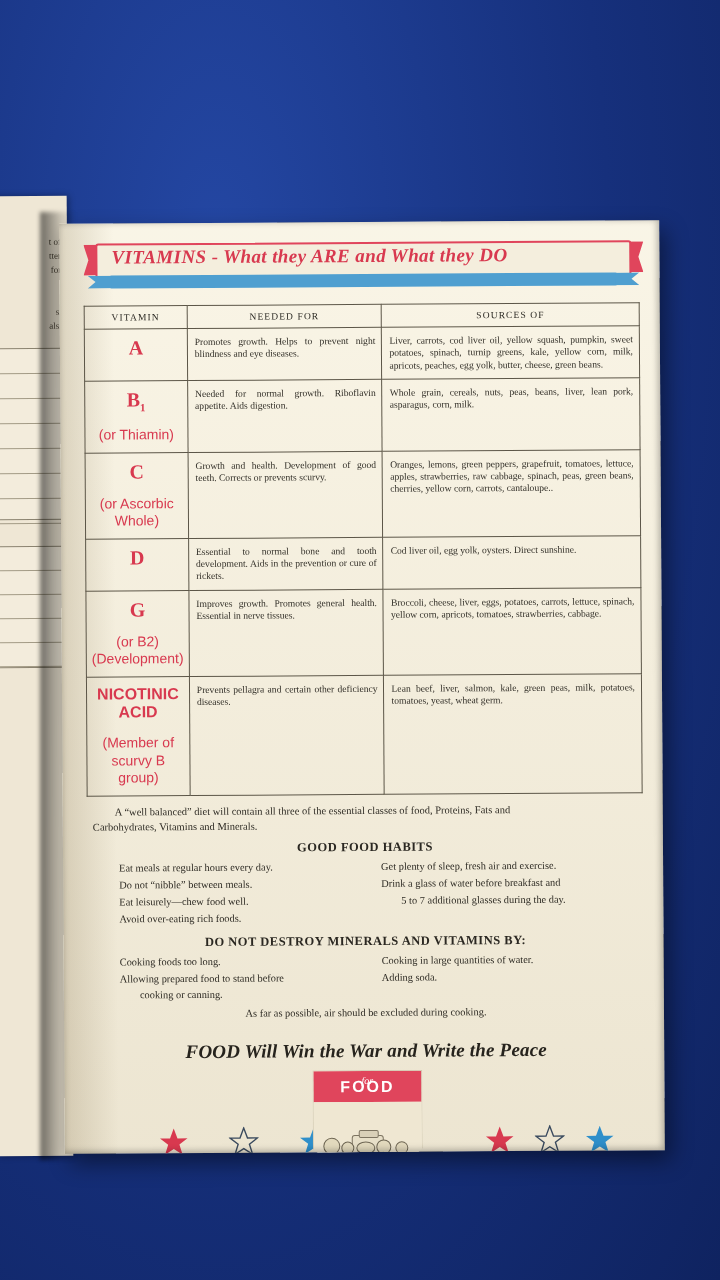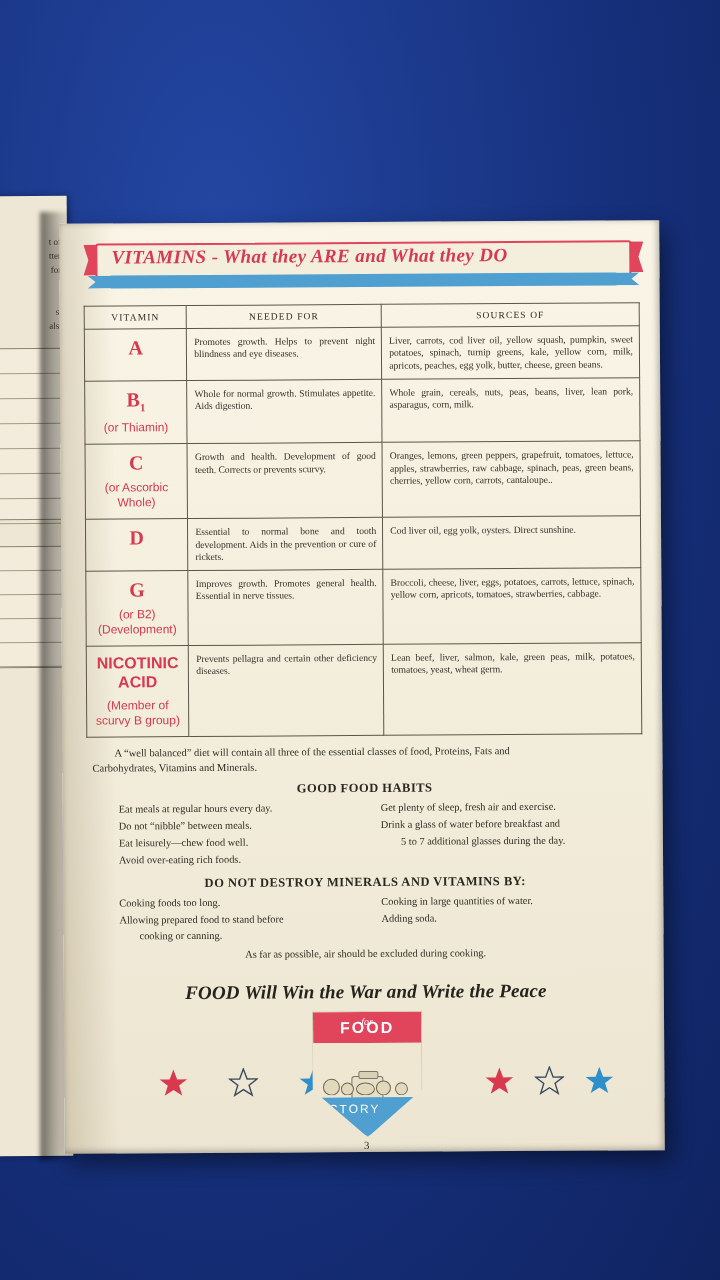--- a/index.html
+++ b/index.html
@@ -191,24 +191,24 @@
   .vletter {
     font-family: "Liberation Serif", serif;
     font-weight: bold;
     font-size: 20px;
     color: #d8394f;
     line-height: 1.05;
   }
   .vletter sub { font-size: 11px; }
   .vsub {
     font-family: "Liberation Sans", sans-serif;
-    font-size: 12px;
+    font-size: 14px;
     color: #d8394f;
     line-height: 1.25;
-    margin-top: 7px;
+    margin-top: 13px;
   }
   .vname-text {
     font-family: "Liberation Sans", sans-serif;
     font-weight: bold;
     font-size: 16px;
     color: #d8394f;
     line-height: 1.15;
   }
   td.cell-text {
     font-family: "Liberation Serif", serif;
@@ -425,21 +425,21 @@
               <div class="vletter">A</div>
             </td>
             <td class="cell-text">Promotes growth. Helps to prevent night blindness and eye diseases.</td>
             <td class="cell-text">Liver, carrots, cod liver oil, yellow squash, pumpkin, sweet potatoes, spinach, turnip greens, kale, yellow corn, milk, apricots, peaches, egg yolk, butter, cheese, green beans.</td>
           </tr>
           <tr>
             <td class="vit-name">
               <div class="vletter"><span>B</span><sub>1</sub></div>
               <div class="vsub">(or Thiamin)</div>
             </td>
-            <td class="cell-text">Whole for normal growth. Stimulates appetite. Aids digestion.</td>
+            <td class="cell-text">Needed for normal growth. Riboflavin appetite. Aids digestion.</td>
             <td class="cell-text">Whole grain, cereals, nuts, peas, beans, liver, lean pork, asparagus, corn, milk.</td>
           </tr>
           <tr>
             <td class="vit-name">
               <div class="vletter">C</div>
               <div class="vsub">(or Ascorbic Whole)</div>
             </td>
             <td class="cell-text">Growth and health. Development of good teeth. Corrects or prevents scurvy.</td>
             <td class="cell-text">Oranges, lemons, green peppers, grapefruit, tomatoes, lettuce, apples, strawberries, raw cabbage, spinach, peas, green beans, cherries, yellow corn, carrots, cantaloupe..</td>
           </tr>

